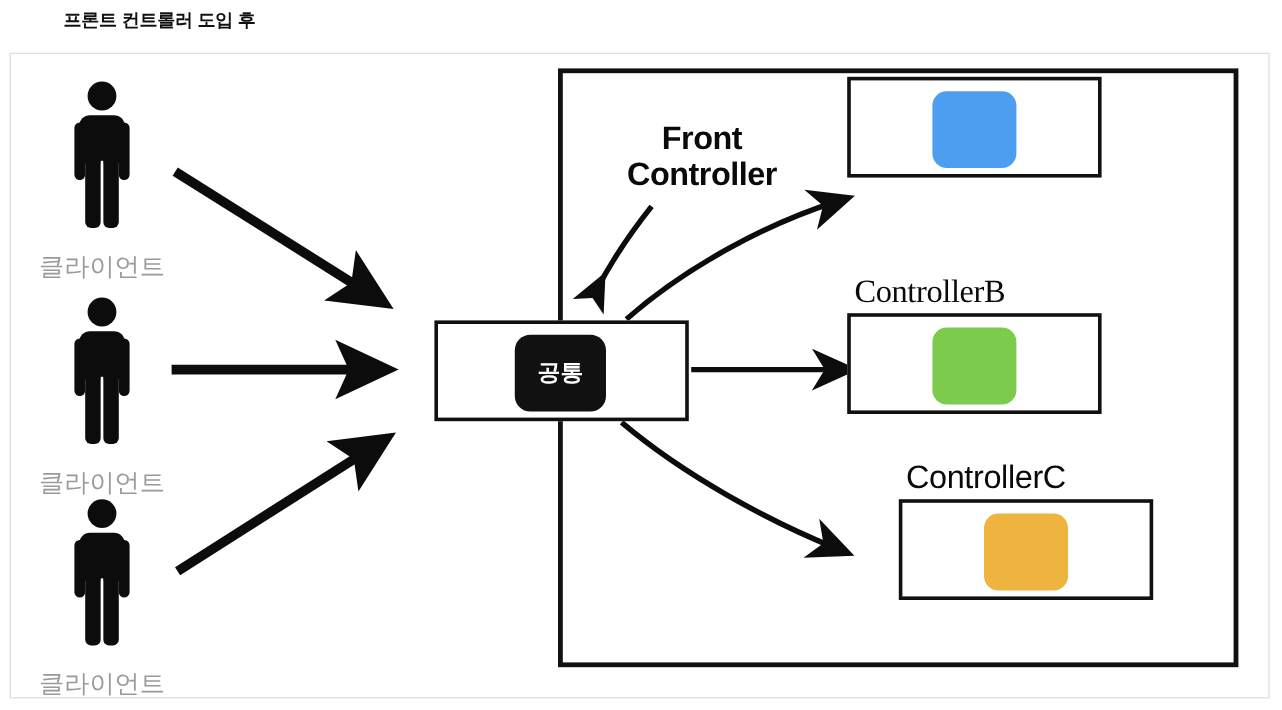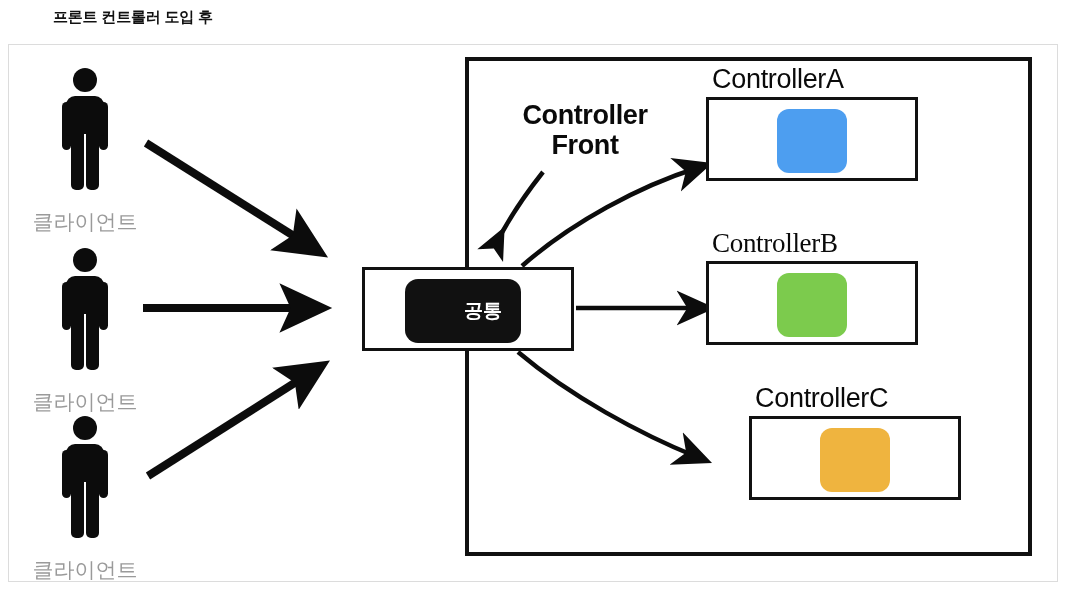--- a/index.html
+++ b/index.html
@@ -140,34 +140,33 @@
     left: 362px;
     top: 267px;
     width: 212px;
     height: 84px;
     box-sizing: border-box;
     border: 3px solid #111111;
     background: #ffffff;
   }
   #common-chip {
     position: absolute;
-    left: 40px;
+    left: 64px;
     top: 9px;
     width: 76px;
     height: 64px;
     border-radius: 13px;
     background: #111111;
     color: #ffffff;
     font-size: 19px;
     font-weight: bold;
     display: flex;
     align-items: center;
     justify-content: center;
     font-family: "DejaVu Sans", "Liberation Sans", sans-serif;
-    padding-left: 40px;
   }
   
   .controller-group { position: absolute; }
   .controller-title {
     font-size: 27px;
     font-weight: 400;
     color: #0a0a0a;
     letter-spacing: -0.3px;
     margin-left: 6px;
     margin-bottom: 2px;
@@ -260,30 +259,29 @@
   <path d="M522,266 C572,222 640,186 697,168" fill="none" stroke="#0c0c0c" stroke-width="4.5" marker-end="url(#slim-head)"></path>
 
   <line x1="576" y1="308" x2="699" y2="308" stroke="#0c0c0c" stroke-width="4.5" marker-end="url(#slim-head)"></line>
 
   <path d="M518,352 C570,396 640,434 697,457" fill="none" stroke="#0c0c0c" stroke-width="4.5" marker-end="url(#slim-head)"></path>
 
   <path d="M543,172 C524,196 507,222 496,244" fill="none" stroke="#0c0c0c" stroke-width="4.5" marker-end="url(#callout-head)"></path>
 </svg>
 
 <div id="front-controller-label">
+  <div>Front</div>
   <div>Controller</div>
-  <div>Front</div>
 </div>
 
 <div id="common-box">
   <div id="common-chip">공통</div>
 </div>
 
 <div class="controller-group" style="left:706px; top:64px;">
-  <div class="controller-title">ControllerA</div>
   <div class="controller-box">
     <div class="controller-chip" style="background:#4d9ef0;"></div>
   </div>
 </div>
 
 <div class="controller-group" style="left:706px; top:228px;font-family:Liberation Serif, serif;">
   <div class="controller-title">ControllerB</div>
   <div class="controller-box">
     <div class="controller-chip" style="background:#7ccb4d;"></div>
   </div>

